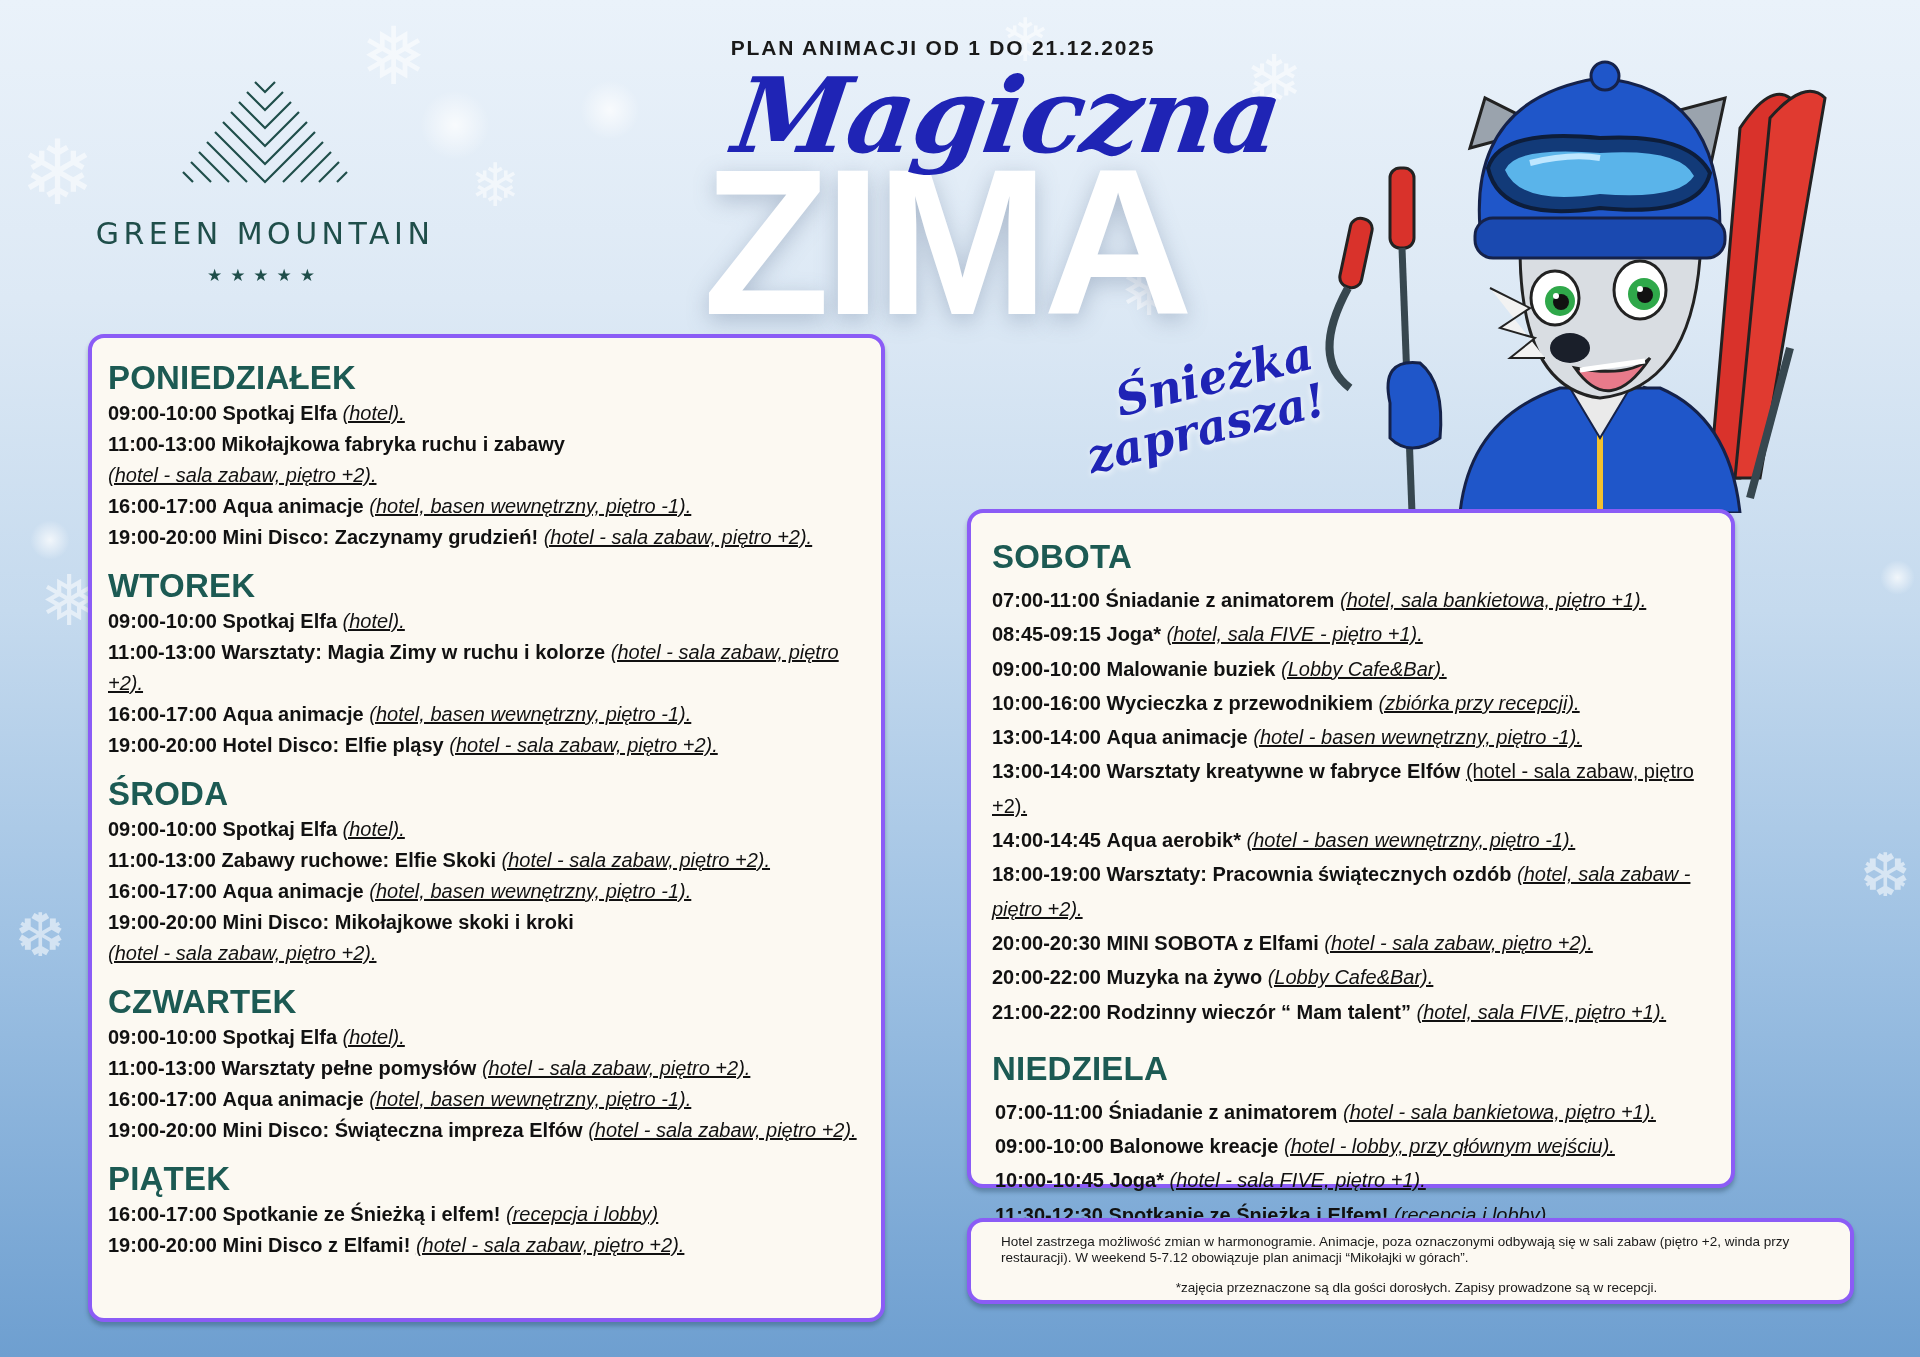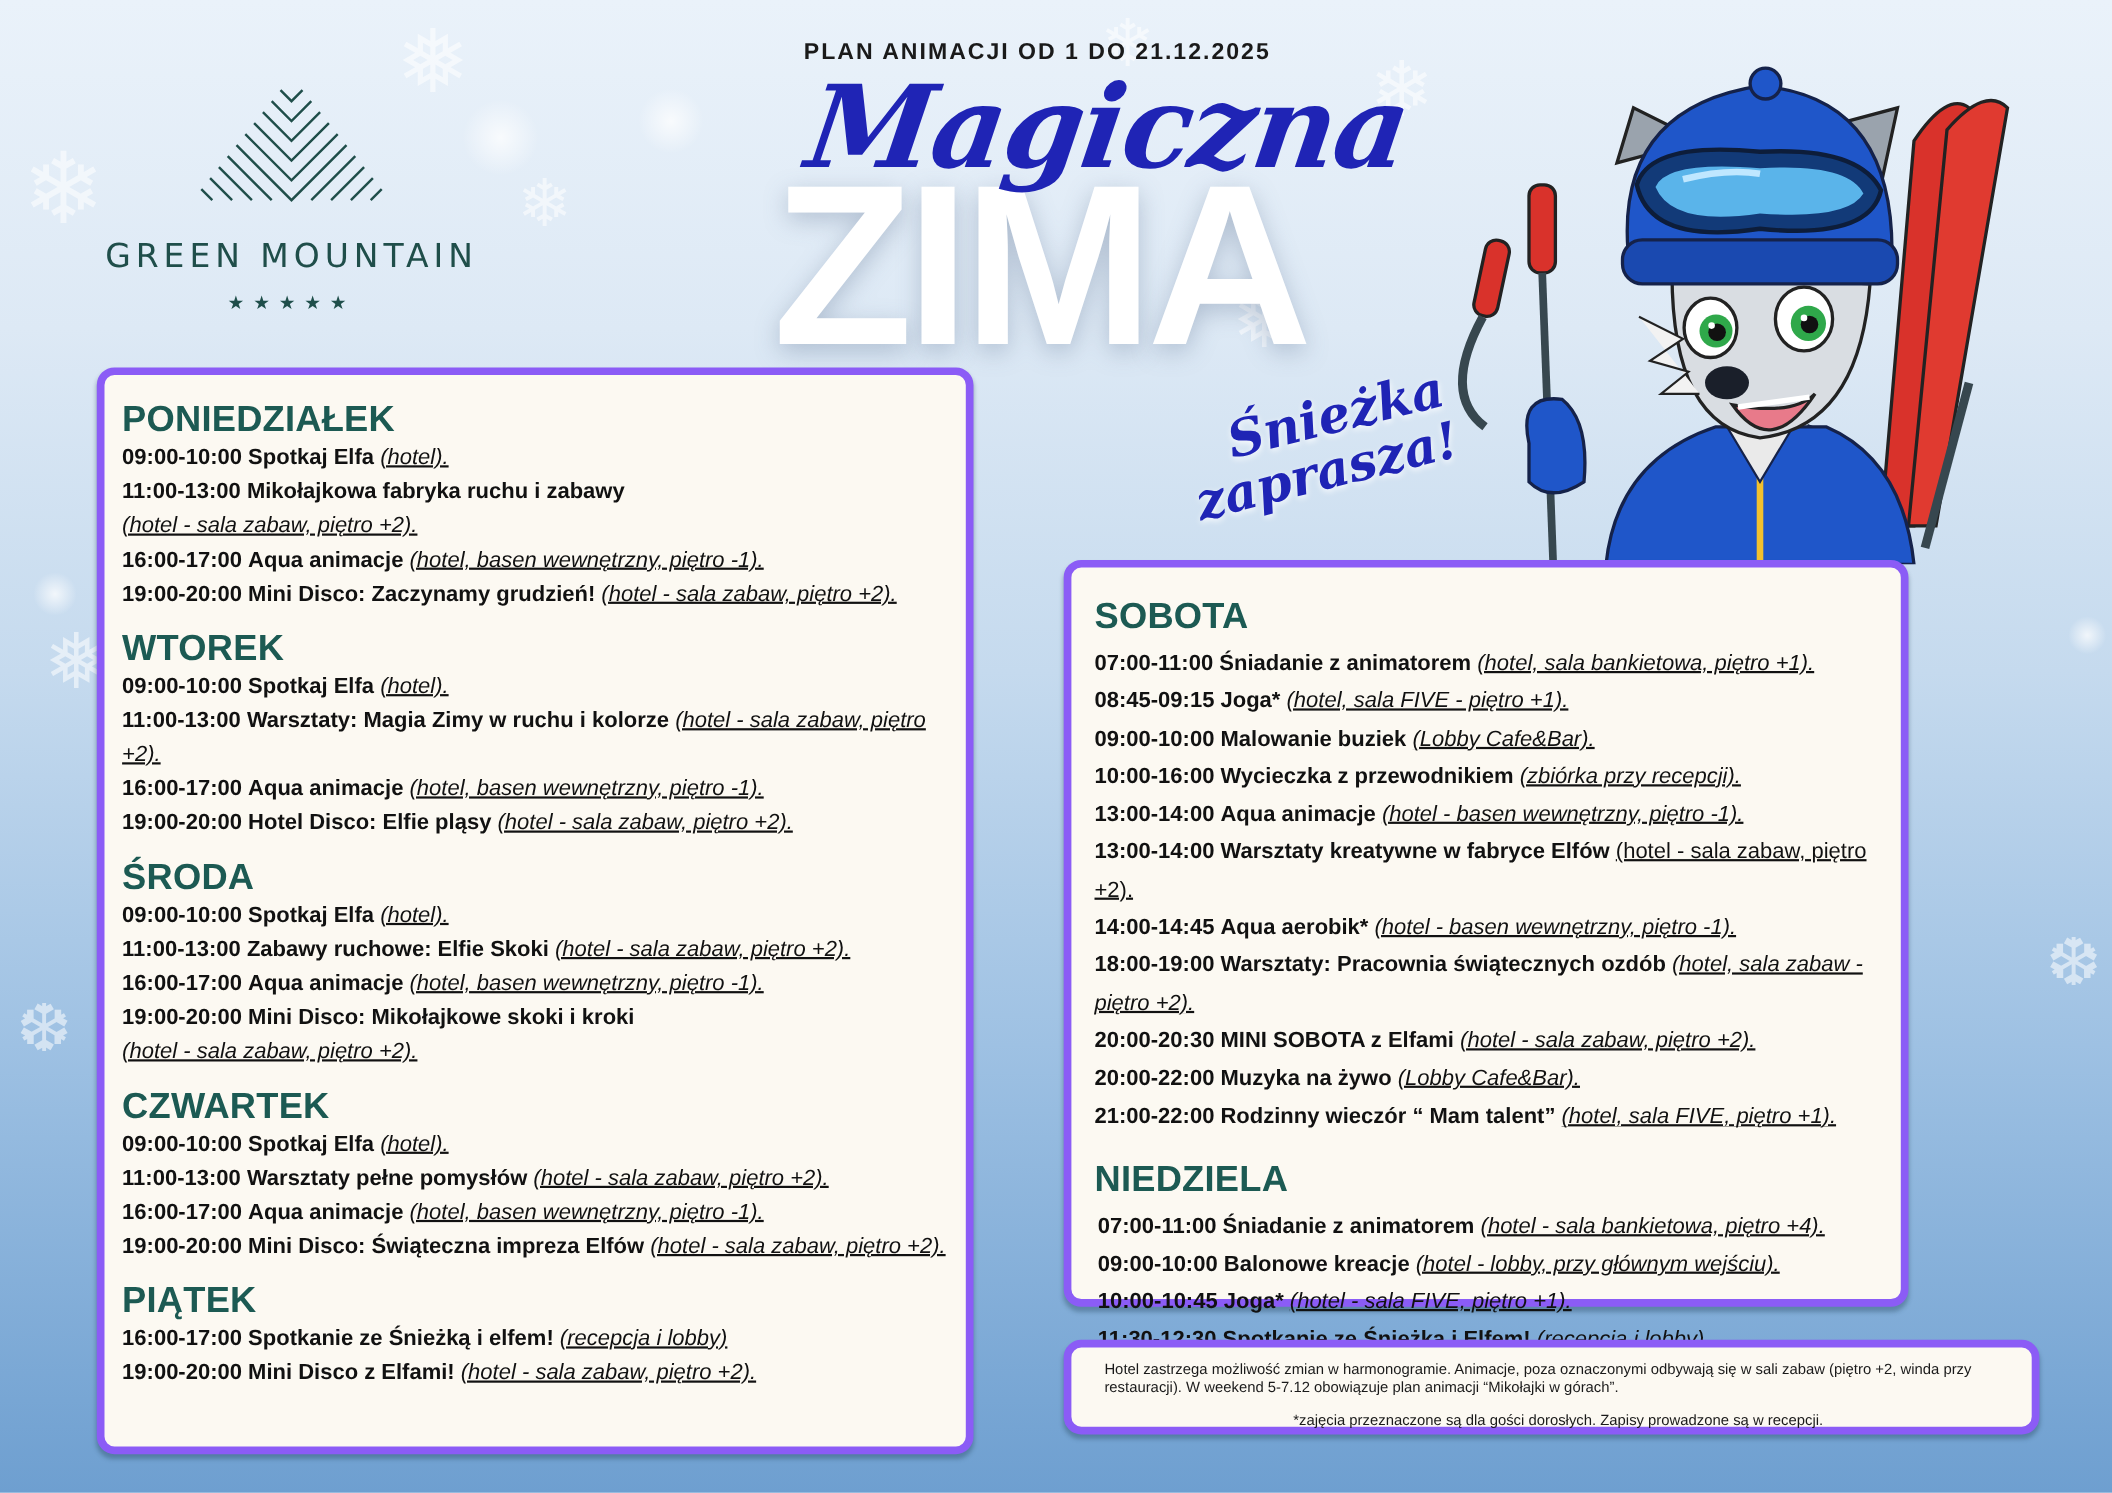--- a/index.html
+++ b/index.html
@@ -24,21 +24,21 @@
   .zima { position: absolute; left: 690px; top: 138px; width: 510px; text-align: center; font-family: "Liberation Sans", sans-serif; font-weight: bold; font-size: 208px; line-height: 1; color: #ffffff; letter-spacing: -6px; text-shadow: 0 6px 22px rgba(90,110,140,0.35); }
   .magiczna { position: absolute; left: 735px; top: 64px; width: 440px; text-align: center; font-family: "DejaVu Serif", serif; font-style: italic; font-weight: bold; font-size: 104px; line-height: 1; color: #1f24b5; letter-spacing: -2px; transform: skewX(-8deg); }
   .invite { position: absolute; left: 1090px; top: 352px; width: 260px; color: #1f24b5; font-family: "DejaVu Serif", serif; font-style: italic; font-weight: bold; transform: rotate(-14deg); text-align: center; line-height: 1.05; text-shadow: 0 2px 6px rgba(255,255,255,0.9); }
   .invite .l1 { font-size: 46px; display: block; }
   .invite .l2 { font-size: 46px; display: block; margin-left: -40px; }
 
   
   .mascot { position: absolute; left: 1270px; top: 58px; width: 590px; height: 455px; }
 
   
-  .panel { position: absolute; background: #fcf9f2; border: 7px solid #8b5cf6; border-radius: 16px; box-shadow: 0 4px 4px rgba(30,60,80,0.35); }
+  .panel { position: absolute; background: #fcf9f2; border: 4px solid #8b5cf6; border-radius: 16px; box-shadow: 0 4px 4px rgba(30,60,80,0.35); }
   .panel-left { left: 88px; top: 334px; width: 797px; height: 988px; padding: 16px 18px 0 16px; }
   .panel-right { left: 967px; top: 509px; width: 768px; height: 679px; padding: 22px 18px 0 21px; }
   .panel-note { left: 967px; top: 1218px; width: 887px; height: 86px; padding: 12px 18px 0 30px; }
 
   .day { margin-bottom: 0; }
   .day-title { color: #1c5a53; font-weight: bold; font-size: 33px; line-height: 40px; letter-spacing: 0.2px; font-family: "Liberation Sans", sans-serif; }
   .panel-left .day-title { margin-top: 4px; }
   .panel-left .day + .day .day-title { margin-top: 13px; }
   .entry { color: #111111; font-size: 20px; line-height: 31px; }
   .entry .time, .entry .name { font-weight: bold; }
@@ -203,21 +203,21 @@
     <div class="entry"><span class="time">13:00-14:00</span> <span class="name">Aqua animacje</span> <span class="loc">(hotel - basen wewnętrzny, piętro -1).</span></div>
     <div class="entry"><span class="time">13:00-14:00</span> <span class="name">Warsztaty kreatywne w fabryce Elfów</span> <span class="loc plain">(hotel - sala zabaw, piętro +2).</span></div>
     <div class="entry"><span class="time">14:00-14:45</span> <span class="name">Aqua aerobik*</span> <span class="loc">(hotel - basen wewnętrzny, piętro -1).</span></div>
     <div class="entry"><span class="time">18:00-19:00</span> <span class="name">Warsztaty: Pracownia świątecznych ozdób</span> <span class="loc">(hotel, sala zabaw - piętro +2).</span></div>
     <div class="entry"><span class="time">20:00-20:30</span> <span class="name">MINI SOBOTA z Elfami</span> <span class="loc">(hotel - sala zabaw, piętro +2).</span></div>
     <div class="entry"><span class="time">20:00-22:00</span> <span class="name">Muzyka na żywo</span> <span class="loc">(Lobby Cafe&amp;Bar).</span></div>
     <div class="entry"><span class="time">21:00-22:00</span> <span class="name">Rodzinny wieczór “ Mam talent”</span> <span class="loc">(hotel, sala FIVE, piętro +1).</span></div>
   </div>
   <div class="day">
     <div class="day-title">NIEDZIELA</div>
-    <div class="entry"><span class="time">07:00-11:00</span> <span class="name">Śniadanie z animatorem</span> <span class="loc">(hotel - sala bankietowa, piętro +4).</span></div>
+    <div class="entry"><span class="time">07:00-11:00</span> <span class="name">Śniadanie z animatorem</span> <span class="loc">(hotel - sala bankietowa, piętro +1).</span></div>
     <div class="entry"><span class="time">09:00-10:00</span> <span class="name">Balonowe kreacje</span> <span class="loc">(hotel - lobby, przy głównym wejściu).</span></div>
     <div class="entry"><span class="time">10:00-10:45</span> <span class="name">Joga*</span> <span class="loc">(hotel - sala FIVE, piętro +1).</span></div>
     <div class="entry"><span class="time">11:30-12:30</span> <span class="name">Spotkanie ze Śnieżką i Elfem!</span> <span class="loc">(recepcja i lobby).</span></div>
   </div>
 </div>
 
 <div class="panel panel-note">
   <div class="note-text">Hotel zastrzega możliwość zmian w harmonogramie. Animacje, poza oznaczonymi odbywają się w sali zabaw (piętro +2, winda przy restauracji). W weekend 5-7.12 obowiązuje plan animacji “Mikołajki w górach”.</div>
   <div class="note-text">*zajęcia przeznaczone są dla gości dorosłych. Zapisy prowadzone są w recepcji.</div>
 </div>

